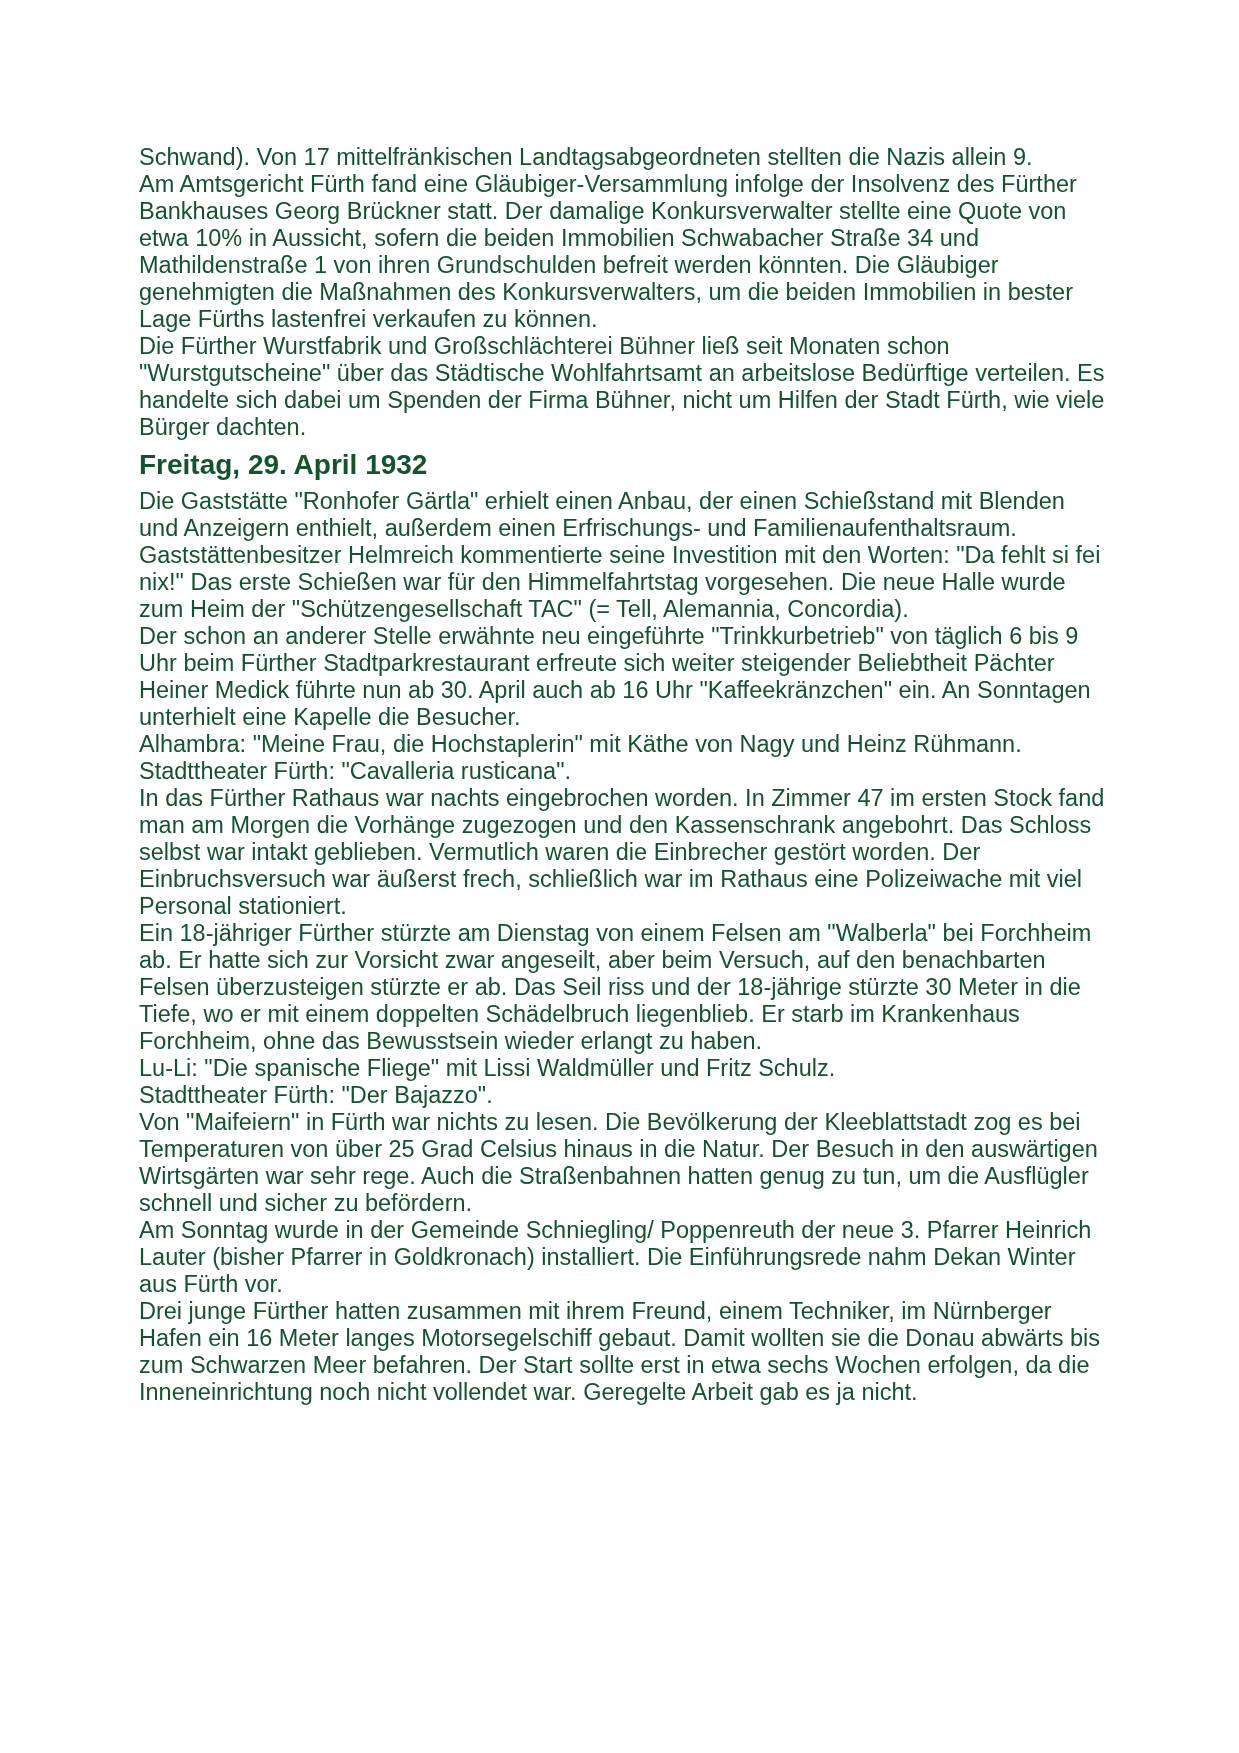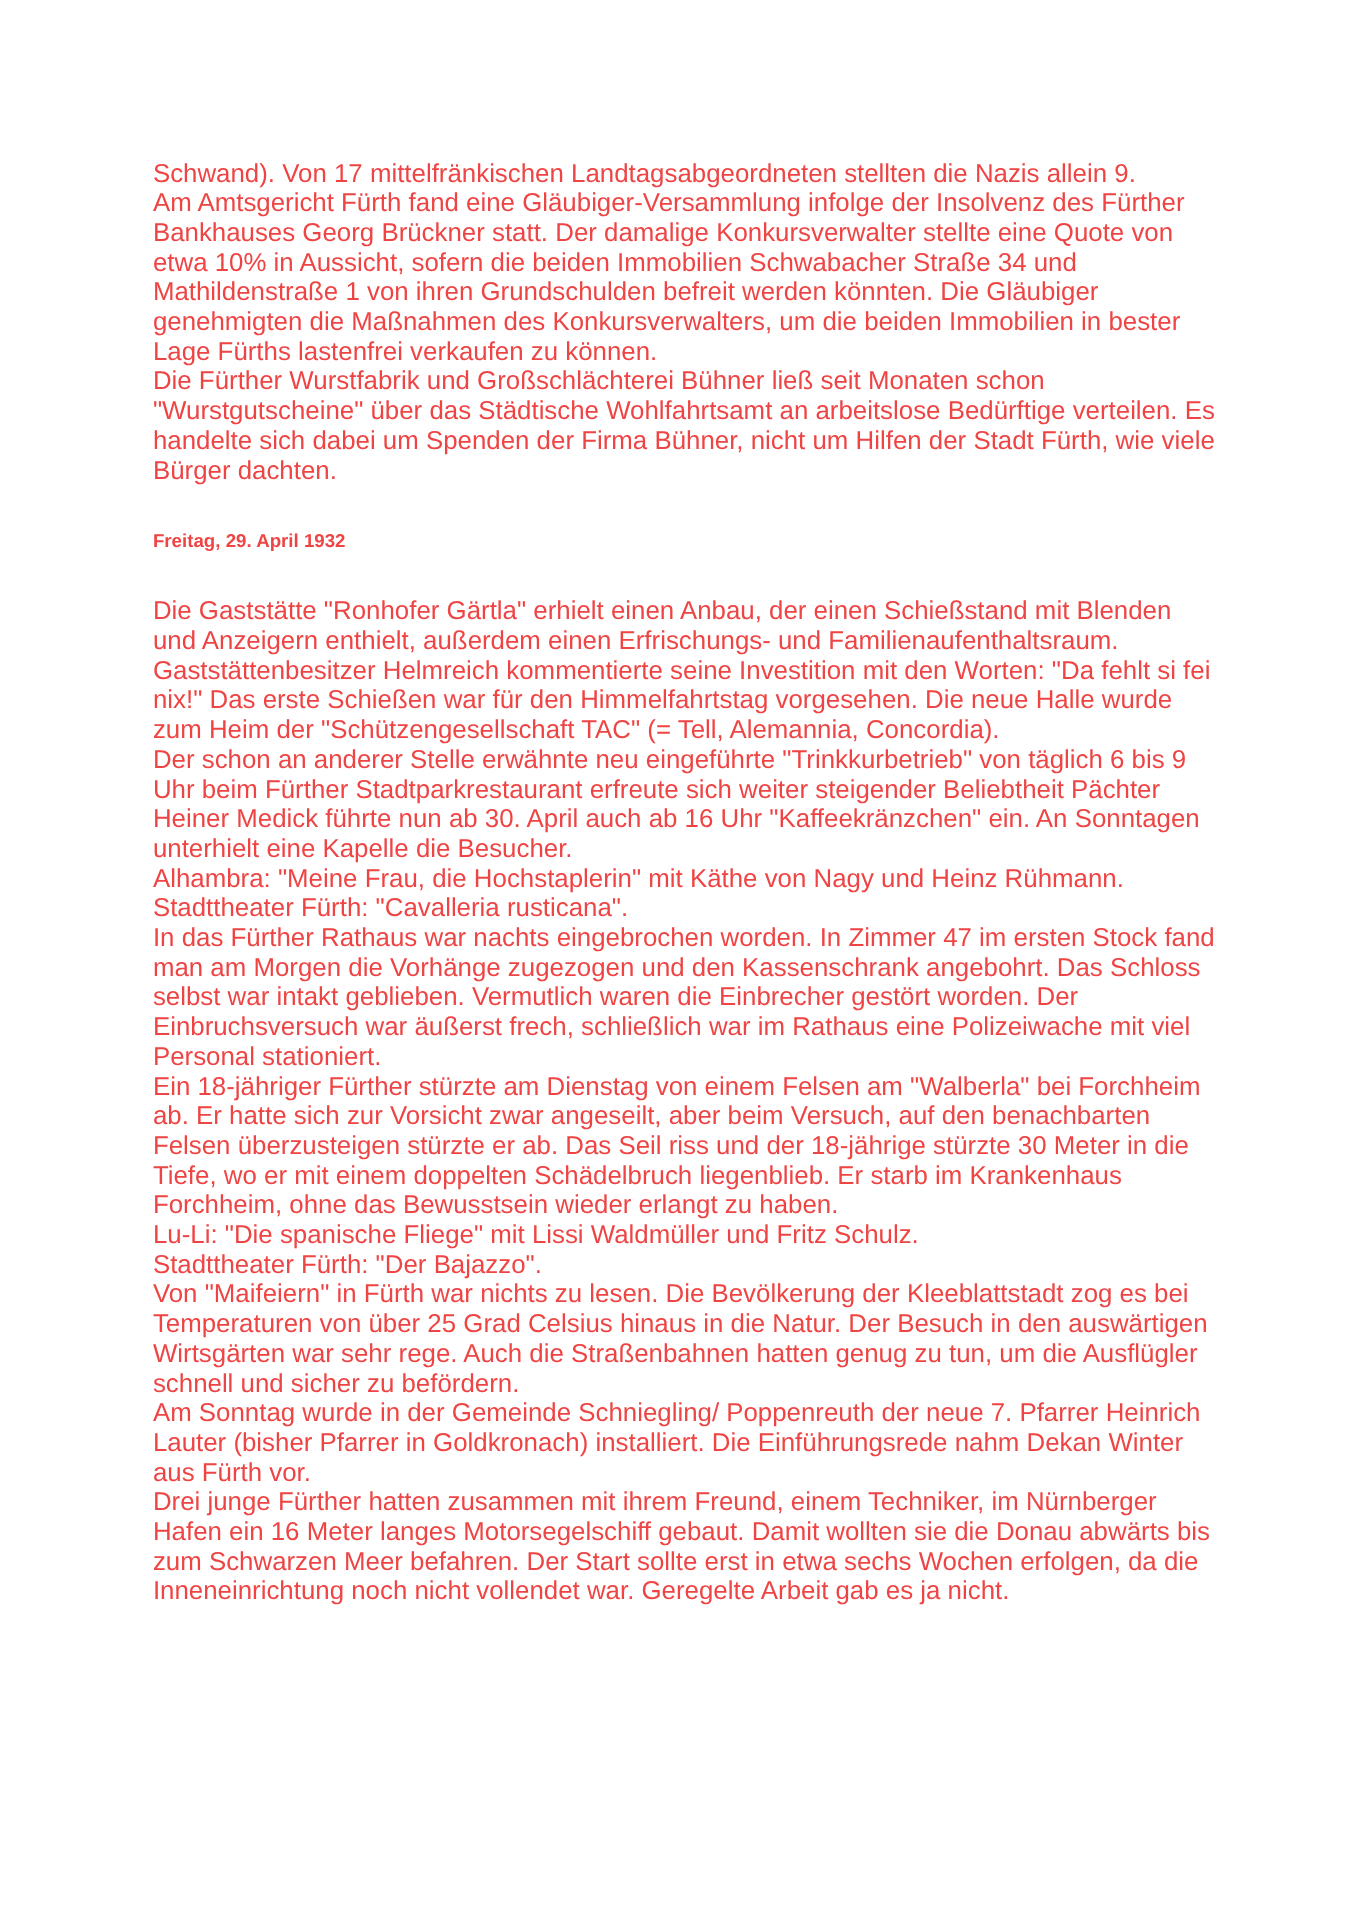--- a/index.html
+++ b/index.html
@@ -6,40 +6,40 @@
     margin: 0;
     padding: 0;
     background: #ffffff;
   }
   .page {
     position: relative;
     width: 1239px;
     height: 1753px;
     box-sizing: border-box;
     background: #ffffff;
-    color: #ef4444;
+    color: #14532d;
     font-family: "Liberation Sans", "DejaVu Sans", sans-serif;
     font-size: 23.5px;
     line-height: 27px;
     padding: 144px 130px 0 139px;
     overflow: hidden;
     text-align: left;
   }
   .content {
     width: 968px;
   }
   .content p {
     margin: 0;
     padding: 0;
   }
   .content h2 {
-    font-size: 17px;
+    font-size: 28px;
     line-height: 27px;
     font-weight: bold;
-    margin: 37px 0;
+    margin: 10px 0;
     padding: 0;
   }
 </style>
 </head>
 <body>
 
 <div class="page">
   <div class="content">
 
     <section>
@@ -58,19 +58,19 @@
 
     <section>
       <p>In das Fürther Rathaus war nachts eingebrochen worden. In Zimmer 47 im ersten Stock fand man am Morgen die Vorhänge zugezogen und den Kassenschrank angebohrt. Das Schloss selbst war intakt geblieben. Vermutlich waren die Einbrecher gestört worden. Der Einbruchsversuch war äußerst frech, schließlich war im Rathaus eine Polizeiwache mit viel Personal stationiert.</p>
       <p>Ein 18-jähriger Fürther stürzte am Dienstag von einem Felsen am "Walberla" bei Forchheim ab. Er hatte sich zur Vorsicht zwar angeseilt, aber beim Versuch, auf den benachbarten Felsen überzusteigen stürzte er ab. Das Seil riss und der 18-jährige stürzte 30 Meter in die Tiefe, wo er mit einem doppelten Schädelbruch liegenblieb. Er starb im Krankenhaus Forchheim, ohne das Bewusstsein wieder erlangt zu haben.</p>
       <p>Lu-Li: "Die spanische Fliege" mit Lissi Waldmüller und Fritz Schulz.</p>
       <p>Stadttheater Fürth: "Der Bajazzo".</p>
     </section>
 
     <section>
       <p>Von "Maifeiern" in Fürth war nichts zu lesen. Die Bevölkerung der Kleeblattstadt zog es bei Temperaturen von über 25 Grad Celsius hinaus in die Natur. Der Besuch in den auswärtigen Wirtsgärten war sehr rege. Auch die Straßenbahnen hatten genug zu tun, um die Ausflügler schnell und sicher zu befördern.</p>
-      <p>Am Sonntag wurde in der Gemeinde Schniegling/ Poppenreuth der neue 7. Pfarrer Heinrich Lauter (bisher Pfarrer in Goldkronach) installiert. Die Einführungsrede nahm Dekan Winter aus Fürth vor.</p>
+      <p>Am Sonntag wurde in der Gemeinde Schniegling/ Poppenreuth der neue 3. Pfarrer Heinrich Lauter (bisher Pfarrer in Goldkronach) installiert. Die Einführungsrede nahm Dekan Winter aus Fürth vor.</p>
       <p>Drei junge Fürther hatten zusammen mit ihrem Freund, einem Techniker, im Nürnberger Hafen ein 16 Meter langes Motorsegelschiff gebaut. Damit wollten sie die Donau abwärts bis zum Schwarzen Meer befahren. Der Start sollte erst in etwa sechs Wochen erfolgen, da die Inneneinrichtung noch nicht vollendet war. Geregelte Arbeit gab es ja nicht.</p>
     </section>
 
 
   </div>
 </div>
 
 </body></html>

